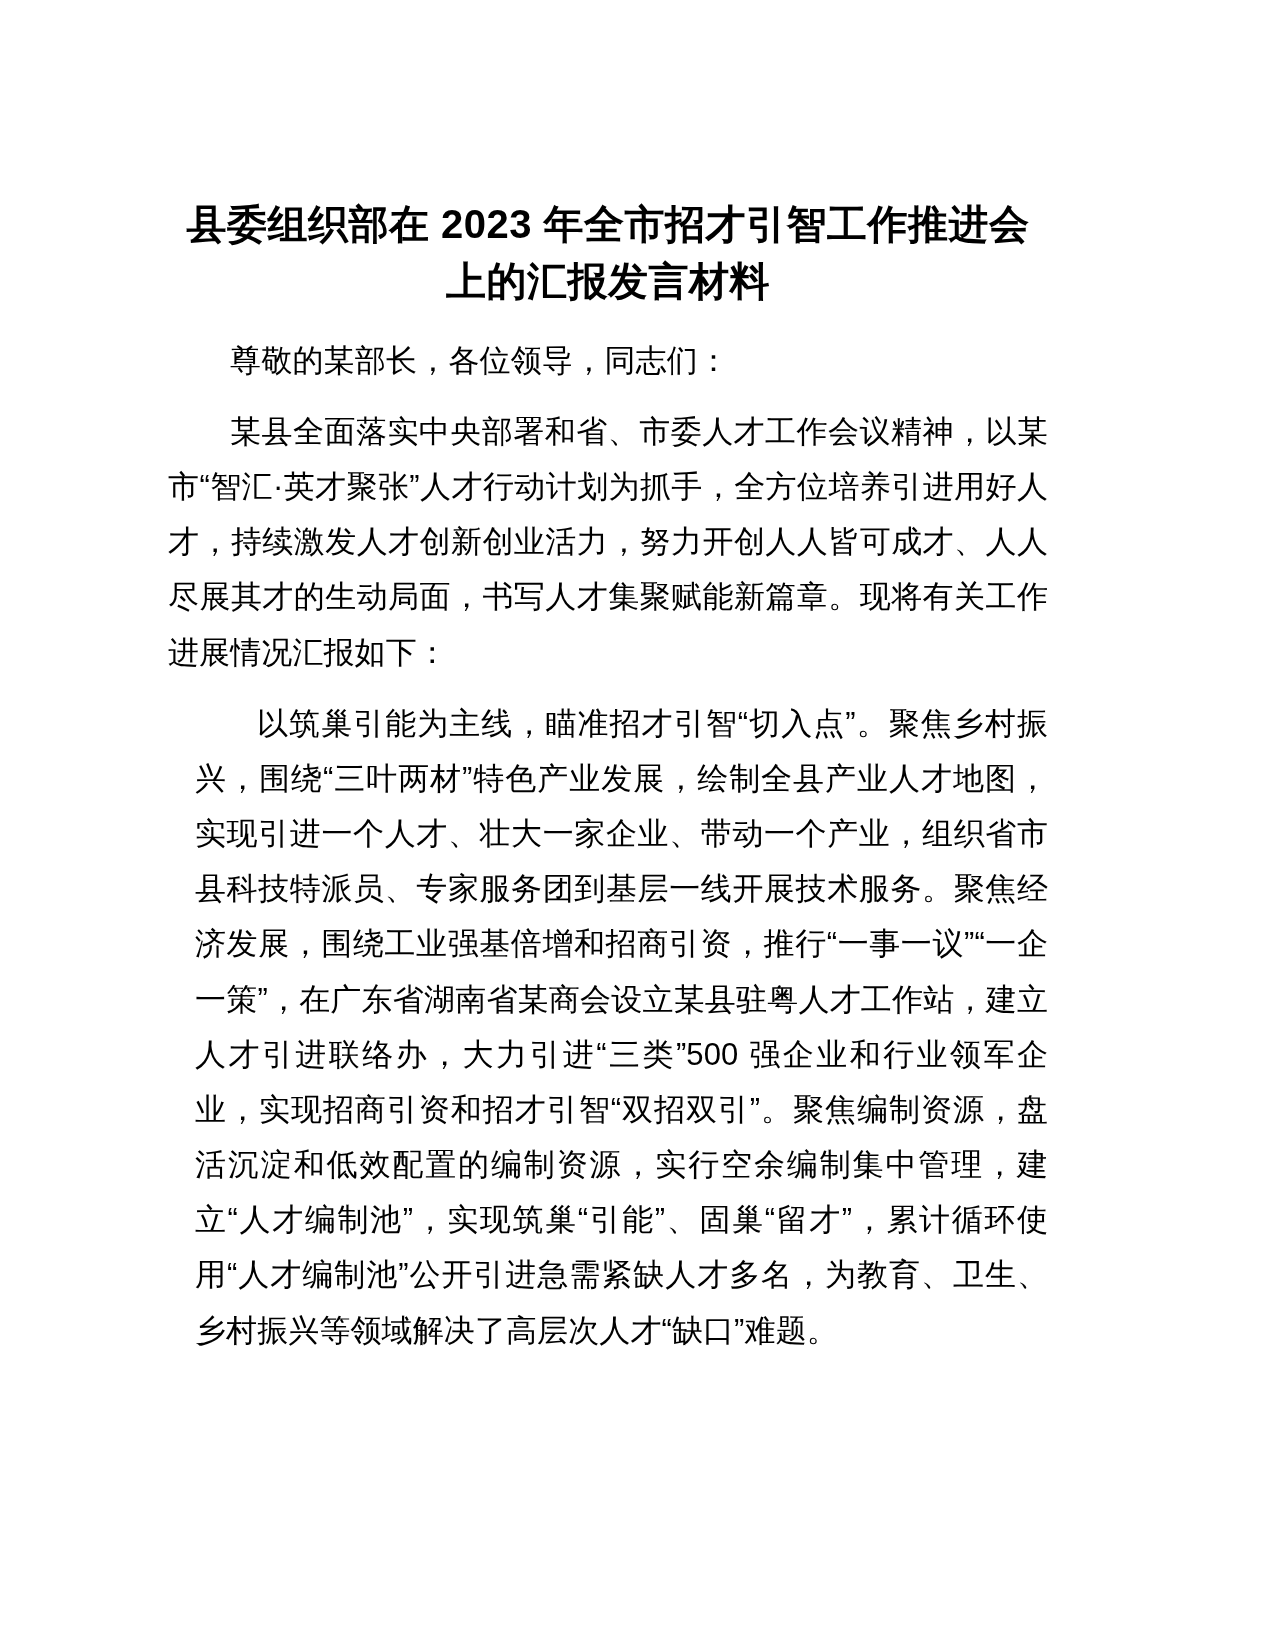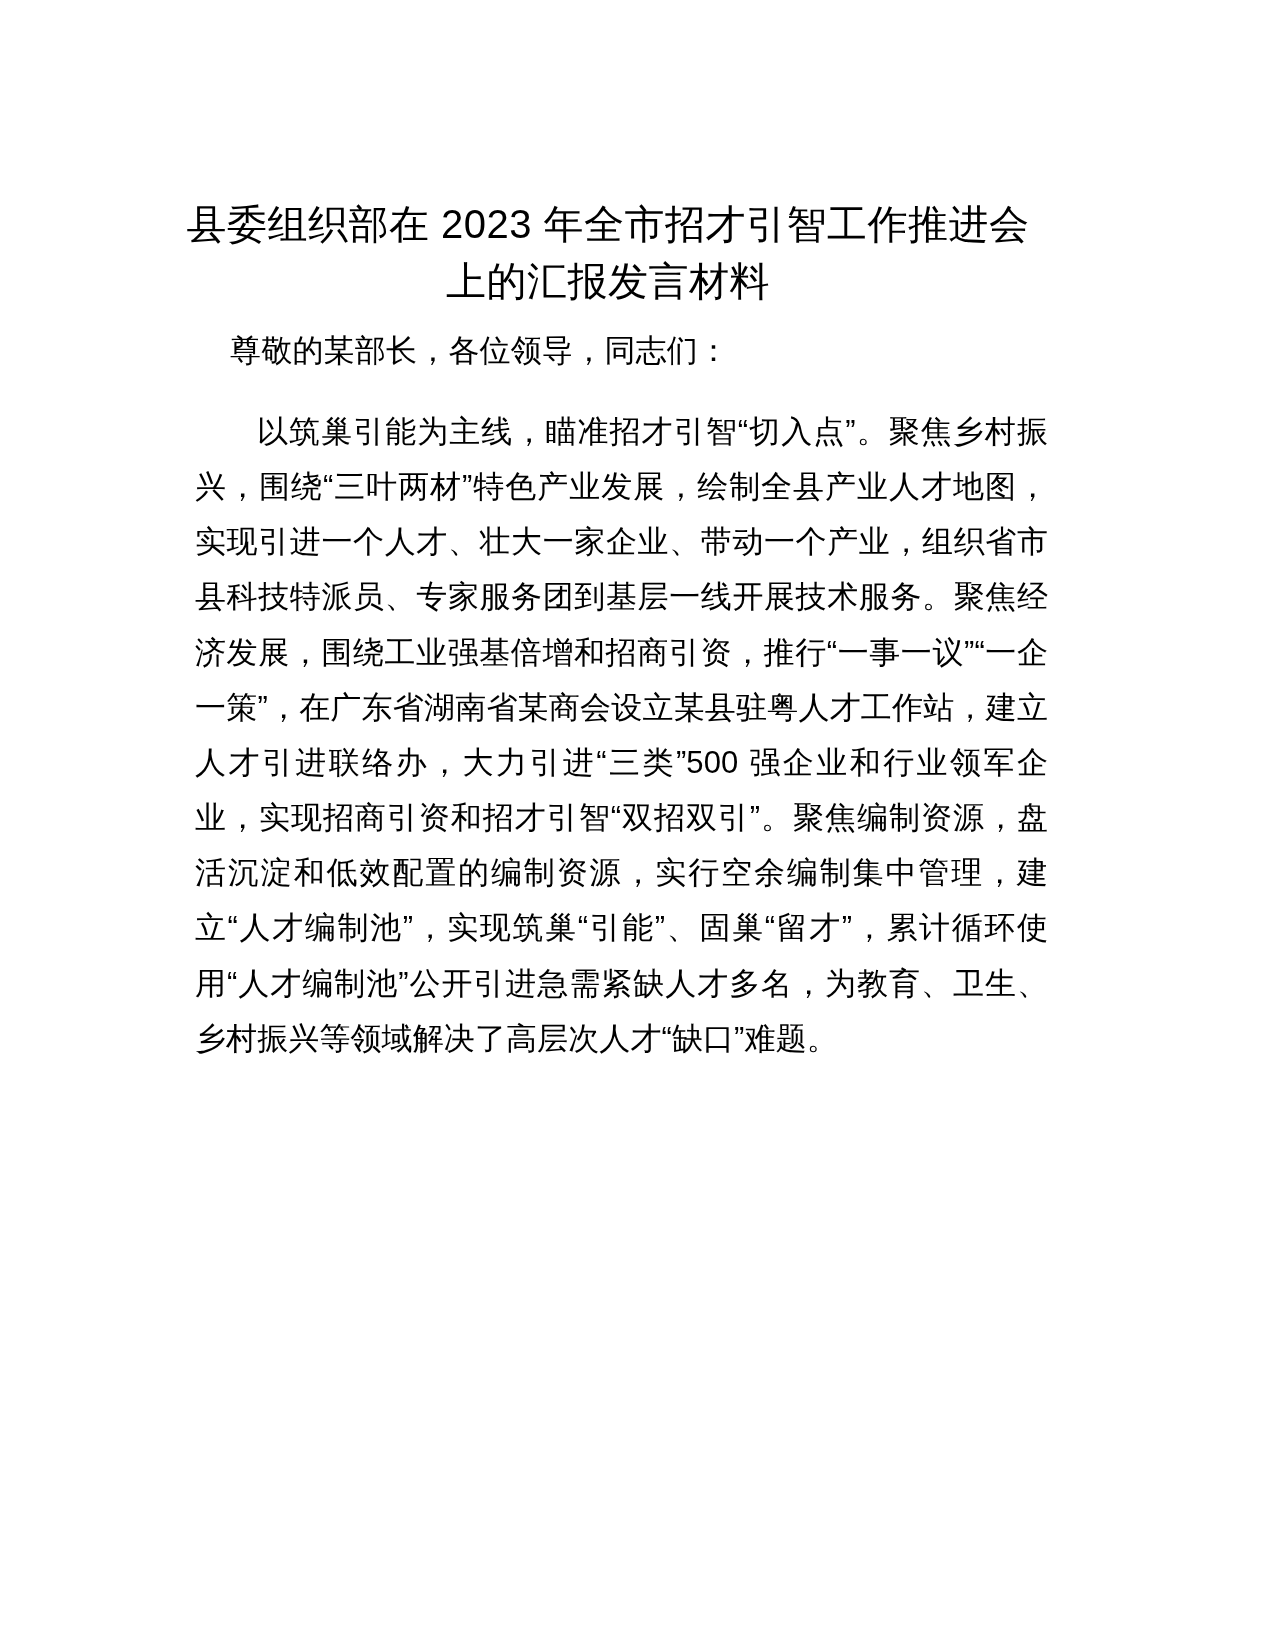--- a/index.html
+++ b/index.html
@@ -23,24 +23,24 @@
   }
   .content {
     position: absolute;
     left: 168px;
     top: 196px;
     width: 880px;
   }
   .doc-title {
     font-size: 40px;
     line-height: 1.42;
-    font-weight: 400;
+    font-weight: 700;
     text-align: center;
     letter-spacing: 0.5px;
-    margin: 0 0 16px 0;
+    margin: 0 0 26px 0;
     padding: 0 4px;
   }
   .salutation {
     font-size: 31px;
     line-height: 1.62;
     margin: 12px 0 8px 0;
     padding-left: 62px;
     letter-spacing: 0.2px;
   }
   .para {
@@ -67,19 +67,20 @@
 
     <h1 class="doc-title">
       <span>县委组织部在 2023 年全市招才引智工作推进会</span>
       <span>上的汇报发言材料</span>
     </h1>
 
     <p class="salutation">尊敬的某部长，各位领导，同志们：</p>
 
     <div class="spacer-sm"></div>
 
+    <p class="para">某县全面落实中央部署和省、市委人才工作会议精神，以某市“智汇·英才聚张”人才行动计划为抓手，全方位培养引进用好人才，持续激发人才创新创业活力，努力开创人人皆可成才、人人尽展其才的生动局面，书写人才集聚赋能新篇章。现将有关工作进展情况汇报如下：</p>
 
     <div class="spacer-sm"></div>
 
     <p class="para last">以筑巢引能为主线，瞄准招才引智“切入点”。聚焦乡村振兴，围绕“三叶两材”特色产业发展，绘制全县产业人才地图，实现引进一个人才、壮大一家企业、带动一个产业，组织省市县科技特派员、专家服务团到基层一线开展技术服务。聚焦经济发展，围绕工业强基倍增和招商引资，推行“一事一议”“一企一策”，在广东省湖南省某商会设立某县驻粤人才工作站，建立人才引进联络办，大力引进“三类”500 强企业和行业领军企业，实现招商引资和招才引智“双招双引”。聚焦编制资源，盘活沉淀和低效配置的编制资源，实行空余编制集中管理，建立“人才编制池”，实现筑巢“引能”、固巢“留才”，累计循环使用“人才编制池”公开引进急需紧缺人才多名，为教育、卫生、乡村振兴等领域解决了高层次人才“缺口”难题。</p>
 
   </div>
 </div>
 
 </body></html>

